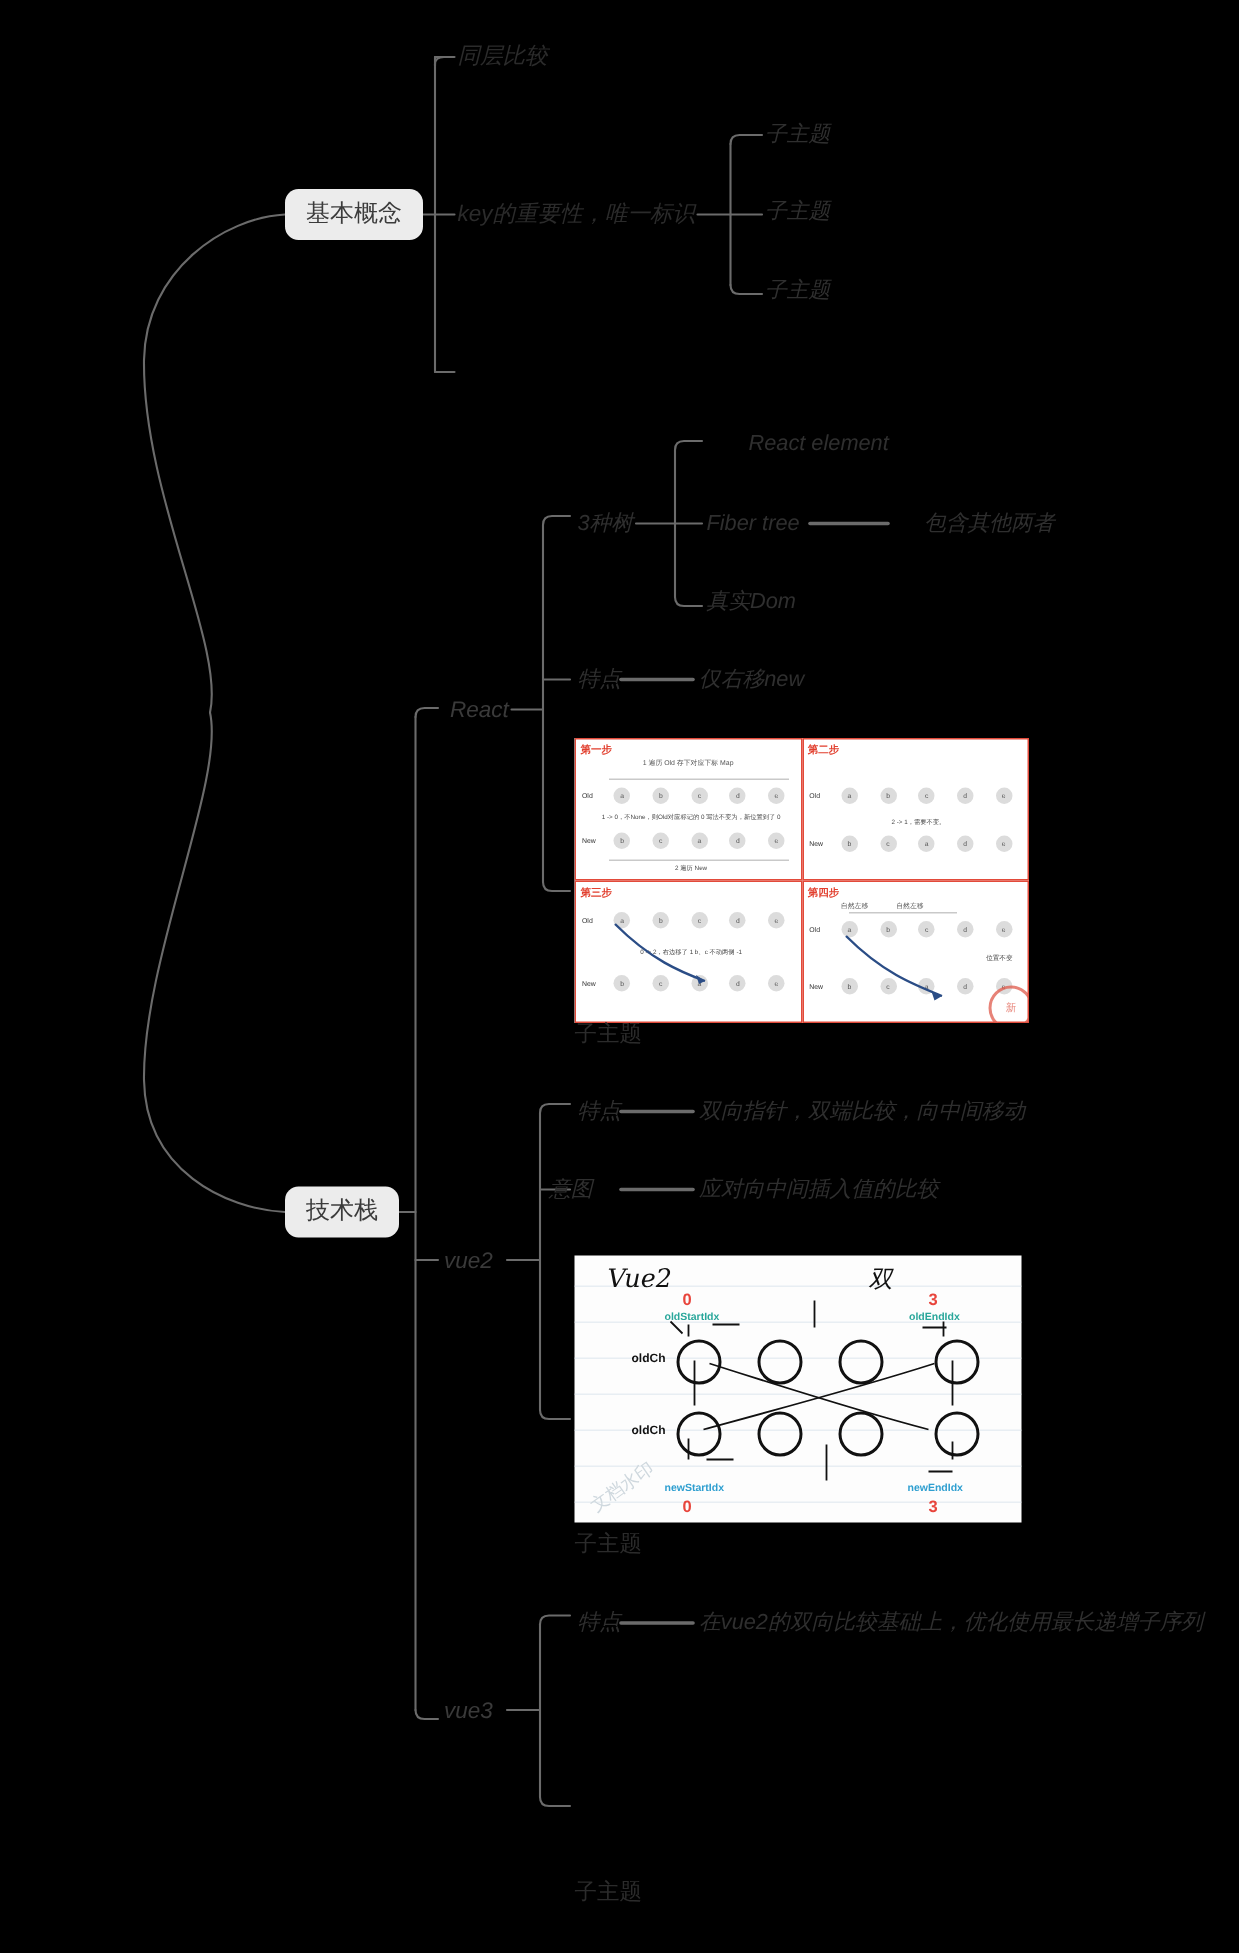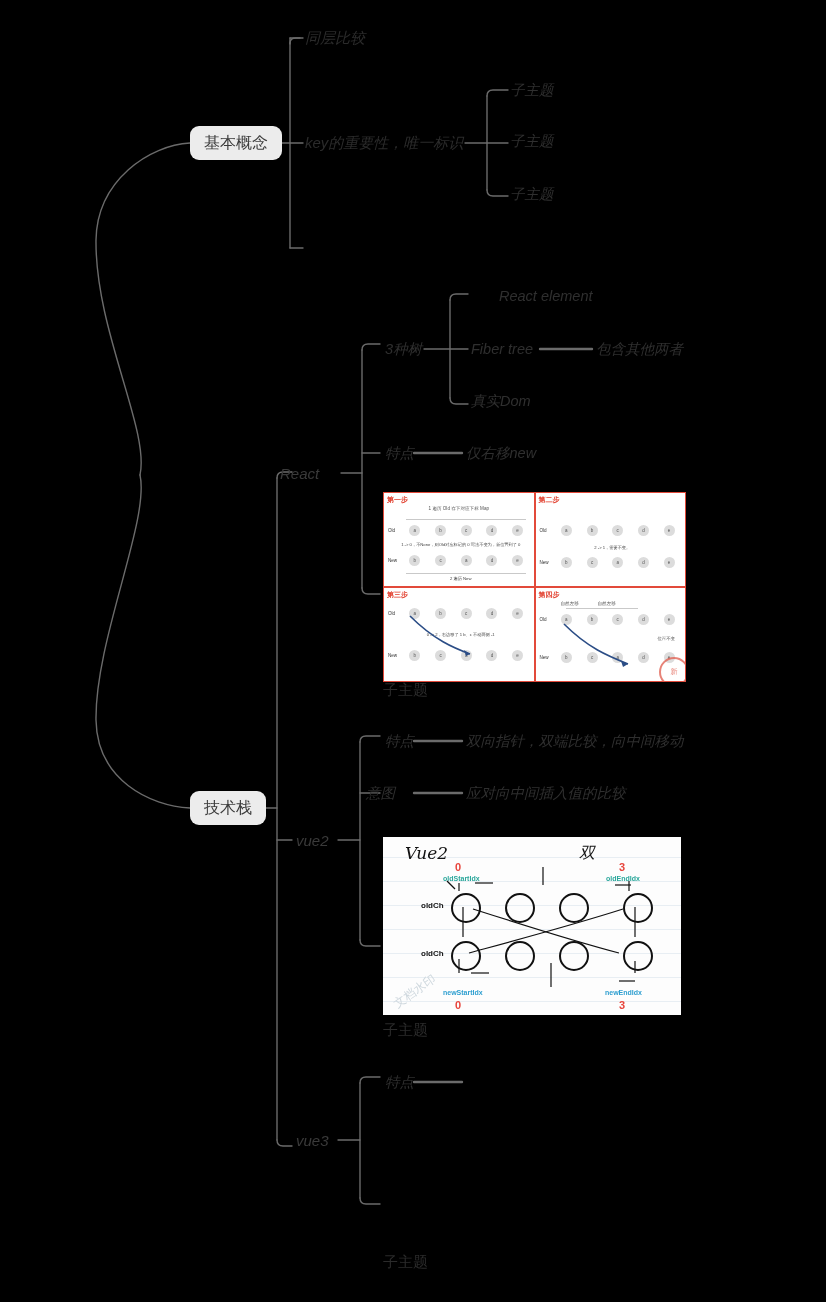--- a/index.html
+++ b/index.html
@@ -184,35 +184,35 @@
   </div>
   <div class="node txt sub" style="left:510px; top:187px;">
     <span>子主题</span>
   </div>
 
 
   <div class="node chip" style="left:190px; top:791px;">
     <span>技术栈</span>
   </div>
 
-  <div class="node txt lbl" style="left:280px; top:466px;">
+  <div class="node txt lbl" style="left:300px; top:466px;">
     <span>React</span>
   </div>
 
   <div class="node txt sub" style="left:385px; top:342px;">
     <span>3种树</span>
   </div>
 
   <div class="node txt sub" style="left:471px; top:289px;margin-left:28px;">
     <span>React element</span>
   </div>
   <div class="node txt sub" style="left:471px; top:342px;">
     <span>Fiber tree</span>
   </div>
-  <div class="node txt sub" style="left:596px; top:342px;">
+  <div class="node txt sub" style="left:616px; top:342px;">
     <span>包含其他两者</span>
   </div>
   <div class="node txt sub" style="left:471px; top:394px;">
     <span>真实Dom</span>
   </div>
 
   <div class="node txt sub" style="left:385px; top:446px;">
     <span>特点</span>
   </div>
   <div class="node txt sub" style="left:466px; top:446px;">
@@ -427,18 +427,21 @@
     <span>子主题</span>
   </div>
 
   <div class="node txt lbl" style="left:296px; top:1133px;">
     <span>vue3</span>
   </div>
 
   <div class="node txt sub" style="left:385px; top:1075px;">
     <span>特点</span>
   </div>
+  <div class="node txt sub" style="left:466px; top:1075px;">
+    <span>在vue2的双向比较基础上，优化使用最长递增子序列</span>
+  </div>
 
   <div class="node caption" style="left:383px; top:1254px;">
     <span>子主题</span>
   </div>
 
 </div>
 
 </body></html>

